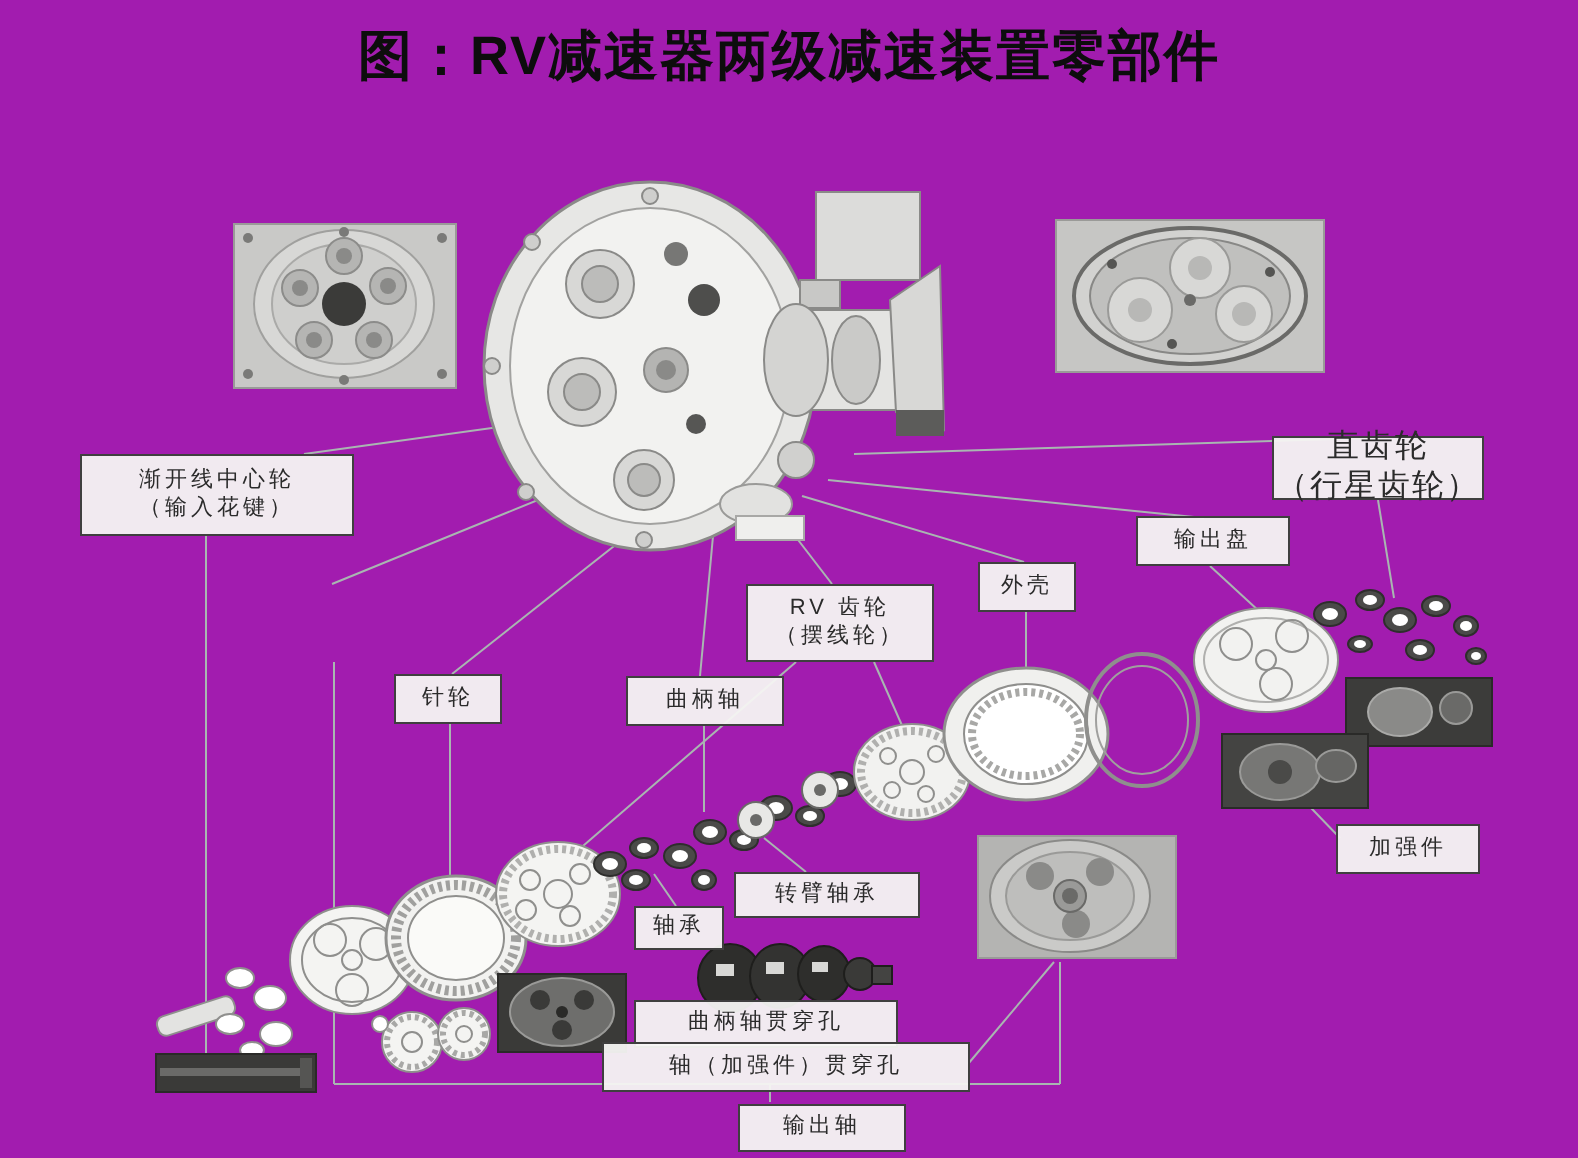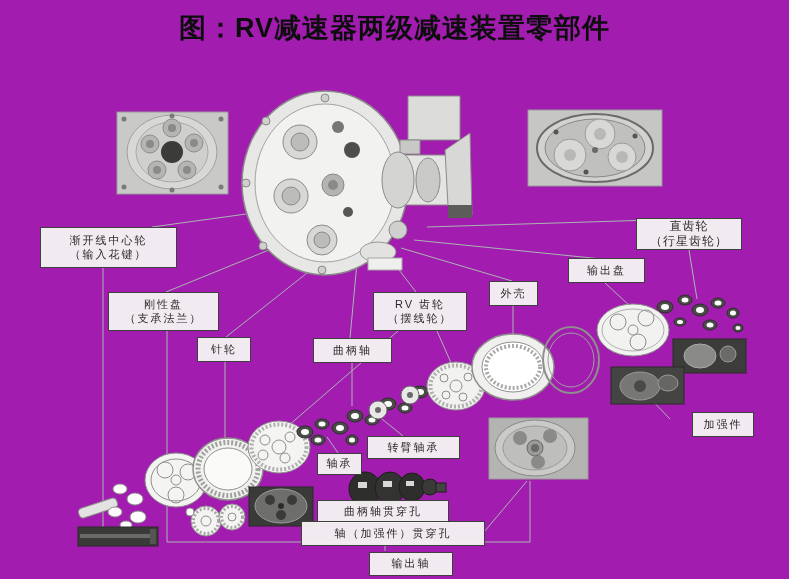--- a/index.html
+++ b/index.html
@@ -12,31 +12,31 @@
     font-size:27px;font-weight:bold;color:#0d0d0d;letter-spacing:1px;
   }
   #diagram-svg{position:absolute;left:0;top:0;}
   .label{
     position:absolute;display:flex;flex-direction:column;align-items:center;justify-content:center;
     border:1px solid #3f3f3f;background:rgba(246,245,243,0.95);color:#2b2b2b;
     font-size:11px;letter-spacing:2px;line-height:1.25;text-align:center;box-sizing:border-box;
     white-space:nowrap;
   }
   .label span{display:block;}
-  .label.sm{font-size:12px;letter-spacing:1px;}
+  .label.sm{font-size:16px;letter-spacing:1px;}
   
   #lb1{left:40px;top:227px;width:137px;height:41px;}
   #lb2{left:108px;top:292px;width:111px;height:39px;}
   #lb3{left:197px;top:337px;width:54px;height:25px;}
   #lb4{left:373px;top:292px;width:94px;height:39px;}
   #lb5{left:313px;top:338px;width:79px;height:25px;}
   #lb6{left:489px;top:281px;width:49px;height:25px;}
   #lb7{left:568px;top:258px;width:77px;height:25px;}
   #lb8{left:636px;top:218px;width:106px;height:32px;}
-  #lb9{left:692px;top:412px;width:62px;height:25px;}
+  #lb9{left:668px;top:412px;width:72px;height:25px;}
   #lb10{left:367px;top:436px;width:93px;height:23px;}
   #lb11{left:317px;top:453px;width:45px;height:22px;}
   #lb12{left:317px;top:500px;width:132px;height:24px;}
   #lb13{left:301px;top:521px;width:184px;height:25px;text-align:right;}
   #lb14{left:369px;top:552px;width:84px;height:24px;}
 </style>
 </head>
 <body>
 
 <div id="stage">
@@ -288,24 +288,20 @@
       <rect x="78" y="527" width="80" height="19" fill="#3a3a38" stroke="#2a2a28"></rect>
       <rect x="80" y="534" width="76" height="4" fill="#6a6a68" stroke="none"></rect>
       <rect x="150" y="529" width="6" height="15" fill="#555553" stroke="none"></rect>
     </g>
   </svg>
 
   <div id="lb1" class="label">
     <span>渐开线中心轮</span>
     <span>（输入花键）</span>
   </div>
-  <div id="lb2" class="label">
-    <span>刚性盘</span>
-    <span>（支承法兰）</span>
-  </div>
   <div id="lb3" class="label">
     <span>针轮</span>
   </div>
   <div id="lb4" class="label">
     <span>RV 齿轮</span>
     <span>（摆线轮）</span>
   </div>
   <div id="lb5" class="label">
     <span>曲柄轴</span>
   </div>

